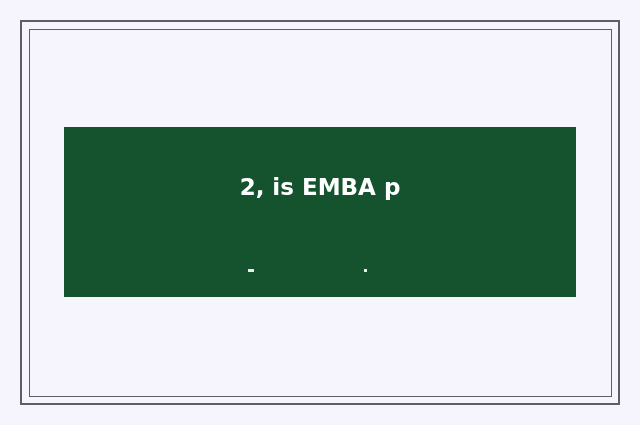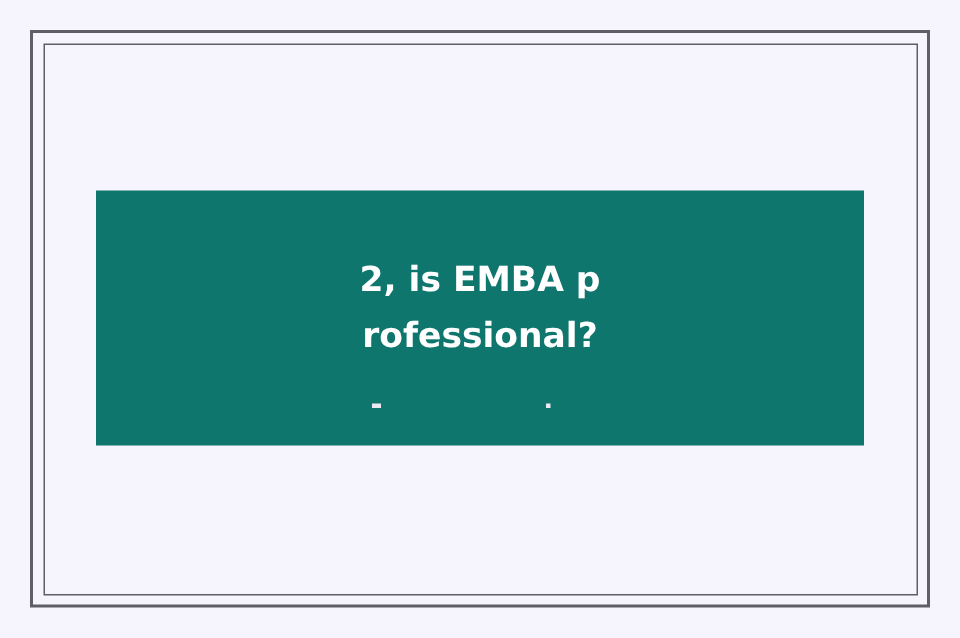--- a/index.html
+++ b/index.html
@@ -21,21 +21,21 @@
       position: absolute;
       left: 29px; top: 29px;
       width: 583px; height: 368px;
       border: 1px solid #5e5e66;
       box-sizing: border-box;
     }
     .banner {
       position: absolute;
       left: 64px; top: 127px;
       width: 512px; height: 170px;
-      background: #0f766e;
+      background: #14532d;
     }
     .title {
       position: absolute;
       left: 0; top: 42px;
       width: 512px;
       text-align: center;
       color: #ffffff;
       font-weight: bold;
       font-size: 23px;
       line-height: 37px;
@@ -50,17 +50,16 @@
   </style>
 </head>
 <body>
 
 <div class="outer-frame"></div>
 <div class="inner-frame"></div>
 
 <div class="banner">
   <div class="title">
     <span>2, is EMBA p</span>
-    <span>rofessional?</span>
   </div>
   <div class="dots" style="left:184px;width:6px;"></div>
   <div class="dots" style="left:300px;width:3px;"></div>
 </div>
 
 </body></html>

